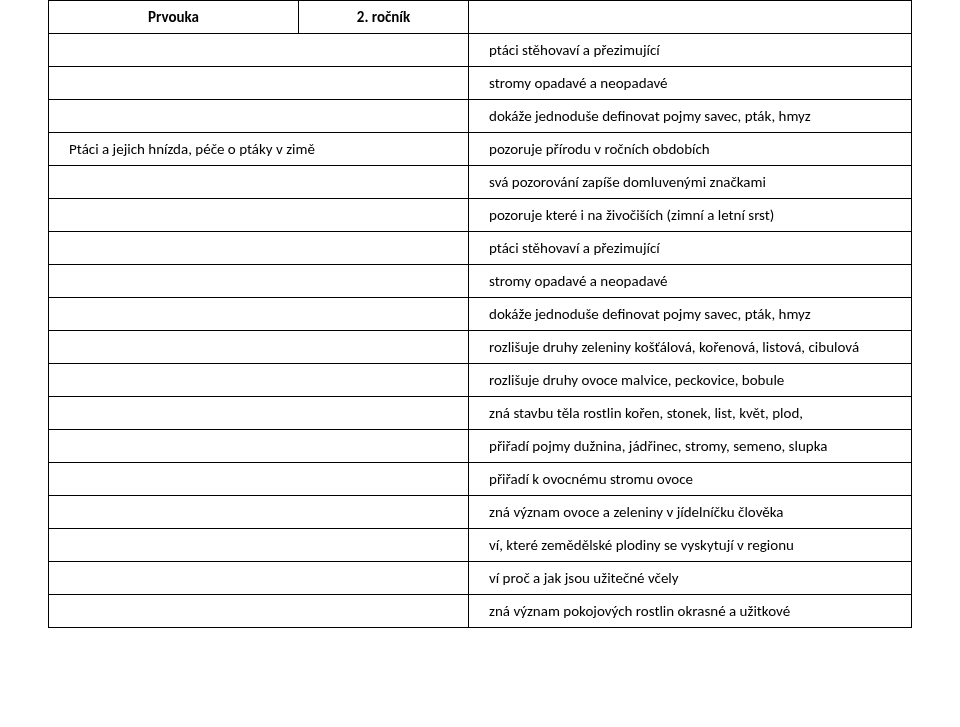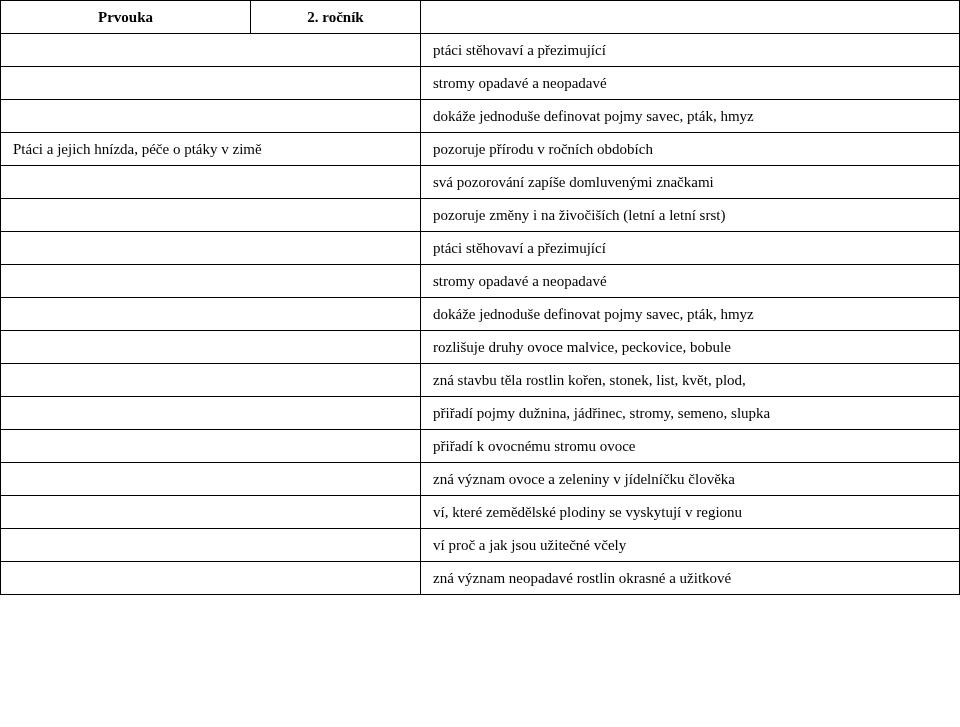--- a/index.html
+++ b/index.html
@@ -4,33 +4,32 @@
 <style>
   body {
     margin: 0;
     padding: 0;
     font-family: Calibri, Arial, sans-serif;
     font-size: 15px;
     color: #000;
     background: #fff;
   }
   .page {
-    width: 960px;
+    width: 864px;
     margin: 0 auto;
     box-sizing: border-box;
-    font-family: Liberation Serif, serif;
   }
   table {
     border-collapse: collapse;
     width: 100%;
     table-layout: fixed;
   }
   td, th {
     border: 1px solid #000;
-    padding: 4px 12px;
+    padding: 4px 20px;
     vertical-align: top;
     text-align: left;
     font-weight: normal;
     line-height: 1.6;
   }
   th {
     text-align: center;
     font-weight: bold;
     padding: 4px 8px;
   }
@@ -80,33 +79,37 @@
         <tr>
           <td class="left" colspan="2">Ptáci a jejich hnízda, péče o ptáky v zimě</td>
           <td class="right">pozoruje přírodu v ročních obdobích</td>
         </tr>
         <tr>
           <td class="left" colspan="2"></td>
           <td class="right">svá pozorování zapíše domluvenými značkami</td>
         </tr>
         <tr>
           <td class="left" colspan="2"></td>
-          <td class="right">pozoruje změny i na živočiších (letní a letní srst)</td>
+          <td class="right">pozoruje které i na živočiších (zimní a letní srst)</td>
         </tr>
         <tr>
           <td class="left" colspan="2"></td>
           <td class="right">ptáci stěhovaví a přezimující</td>
         </tr>
         <tr>
           <td class="left" colspan="2"></td>
           <td class="right">stromy opadavé a neopadavé</td>
         </tr>
         <tr>
           <td class="left" colspan="2"></td>
           <td class="right">dokáže jednoduše definovat pojmy savec, pták, hmyz</td>
+        </tr>
+        <tr>
+          <td class="left" colspan="2"></td>
+          <td class="right justify">rozlišuje druhy zeleniny košťálová, kořenová, listová, cibulová</td>
         </tr>
         <tr>
           <td class="left" colspan="2"></td>
           <td class="right">rozlišuje druhy ovoce malvice, peckovice, bobule</td>
         </tr>
         <tr>
           <td class="left" colspan="2"></td>
           <td class="right">zná stavbu těla rostlin kořen, stonek, list, květ, plod,</td>
         </tr>
         <tr>
@@ -124,17 +127,17 @@
         <tr>
           <td class="left" colspan="2"></td>
           <td class="right">ví, které zemědělské plodiny se vyskytují v regionu</td>
         </tr>
         <tr>
           <td class="left" colspan="2"></td>
           <td class="right">ví proč a jak jsou užitečné včely</td>
         </tr>
         <tr>
           <td class="left" colspan="2"></td>
-          <td class="right">zná význam neopadavé rostlin okrasné a užitkové</td>
+          <td class="right">zná význam pokojových rostlin okrasné a užitkové</td>
         </tr>
       </tbody>
 </table>
 </div>
 
 </body></html>

